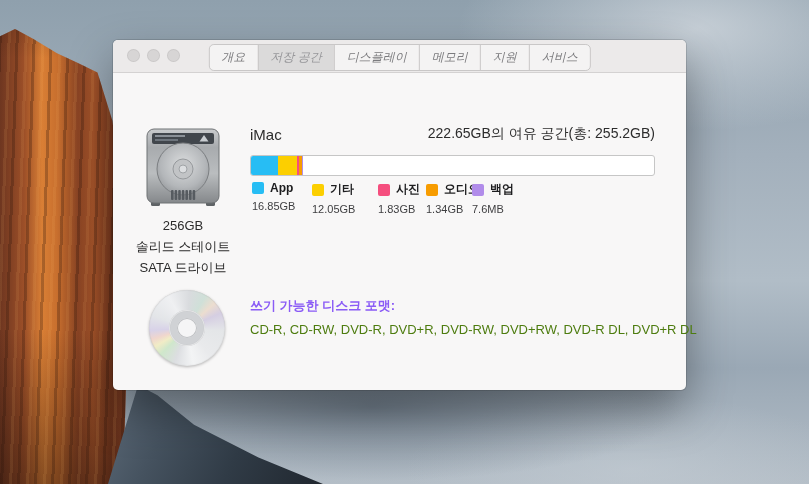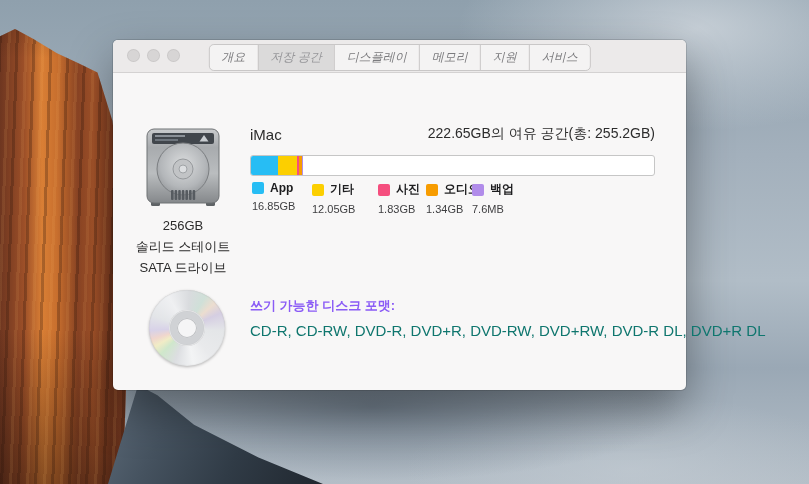--- a/index.html
+++ b/index.html
@@ -67,21 +67,21 @@
   .legend-item:nth-child(2){left:62px;}
   .legend-item:nth-child(3){left:128px;}
   .legend-item:nth-child(4){left:176px;}
   .legend-item:nth-child(5){left:222px;}
   .legend-item:nth-child(6){left:293px;}
   .legend-top{display:flex;align-items:center;gap:6px;}
   .legend-swatch{width:12px;height:12px;border-radius:2px;background:#ccc;}
   .legend-label{font-size:12px;font-weight:bold;color:#1d1d1f;white-space:nowrap;}
   .legend-value{margin-top:5px;font-size:11px;color:#3e3e40;white-space:nowrap;}
   .fmt-head{position:absolute;top:224px;left:0;font-size:13px;font-weight:bold;color:#8b5cf6;}
-  .fmt-list{position:absolute;top:249px;left:0;width:420px;font-size:15px;color:#0f766e;white-space:nowrap;}
+  .fmt-list{position:absolute;top:249px;left:0;width:420px;font-size:13px;color:#4d7c0f;white-space:nowrap;}
 </style>
 </head>
 <body>
 
 <div class="sky-clouds"></div>
 <div class="cliff"></div>
 <div class="ridge"></div>
 
 <div class="window">
   <div class="titlebar">

